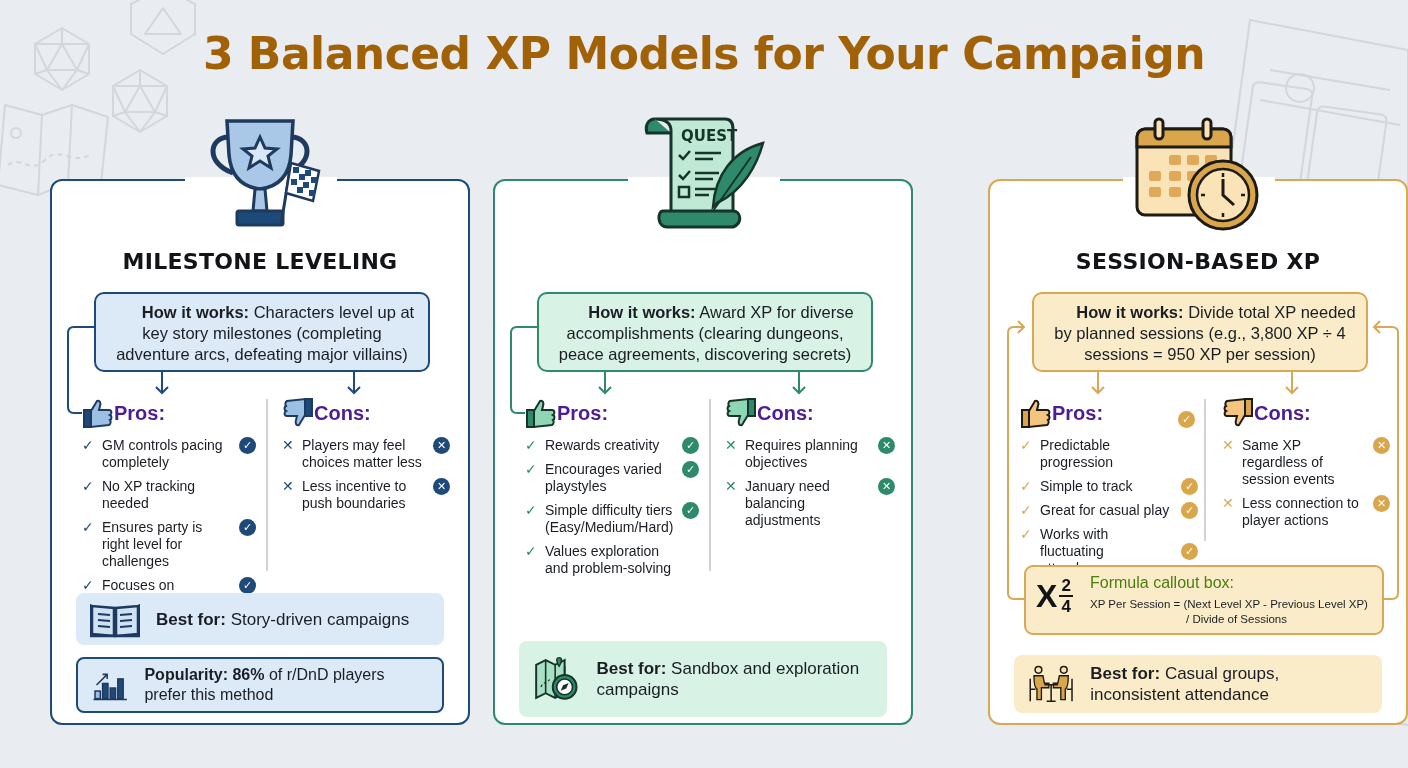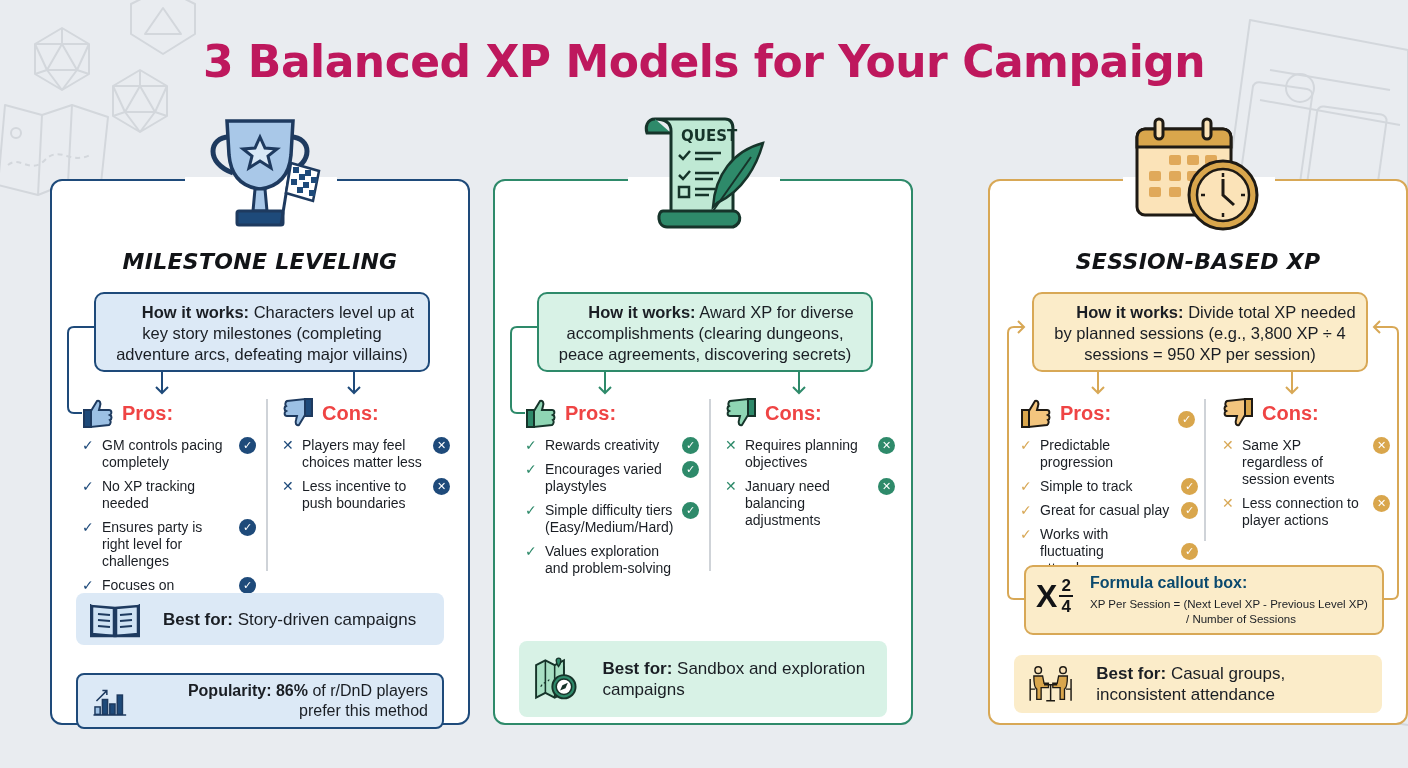--- a/index.html
+++ b/index.html
@@ -5,94 +5,94 @@
   * { box-sizing: border-box; margin: 0; padding: 0; }
   html, body { width: 1408px; height: 768px; overflow: hidden; }
   body {
     background: #e9ecf0;
     font-family: "Liberation Sans", "DejaVu Sans", sans-serif;
     color: #161a1f;
     position: relative;
   }
   .bg-deco { position: absolute; inset: 0; pointer-events: none; }
   .title {
-    position: absolute; left: 0; right: 0; top: 36px;
+    position: absolute; left: 0; right: 0; top: 28px;
     text-align: center;
     font-family: "DejaVu Sans", "Liberation Sans", sans-serif;
     font-weight: bold; font-size: 44px; letter-spacing: -0.5px;
-    color: #be185d;
+    color: #a16207;
   }
   .card {
     position: absolute; top: 179px;
     width: 420px; height: 546px;
     background: #ffffff;
     border: 2.5px solid var(--accent);
     border-radius: 12px;
   }
   .card .notch {
     position: absolute; top: -4px; left: 133px; width: 152px; height: 8px;
     background: #ffffff;
   }
   .card-icon { position: absolute; top: -66px; left: 50%; transform: translateX(-50%); }
   .card-title {
     position: absolute; top: 68px; left: 0; right: 0;
     text-align: center;
     font-family: "DejaVu Sans", "Liberation Sans", sans-serif;
-    font-weight: bold; font-size: 22px; letter-spacing: 0.3px; color: #121417; font-style: italic;
+    font-weight: bold; font-size: 22px; letter-spacing: 0.3px; color: #121417;
   }
   .how {
     position: absolute; top: 111px; left: 42px; width: 336px; height: 80px;
     background: var(--light);
     border: 2px solid var(--accent);
     border-radius: 10px;
     text-align: center;
     font-size: 16.5px; line-height: 21px;
     padding: 8px 10px 0;
     color: #1a1e24;
   }
   .how b { font-weight: bold; padding-left: 32px; }
   .connector { position: absolute; left: 0; top: 0; overflow: visible; pointer-events: none; }
   .col-head {
-    position: absolute; display: flex; align-items: center; gap: 8px;
-    font-weight: bold; font-size: 20px; color: #ef4444;
+    position: absolute; display: flex; align-items: center; 
+    font-weight: bold; font-size: 20px; color: #4c1d95;
   }
   .divider { position: absolute; width: 1.5px; background: #cfd3d8; }
   ul.items { list-style: none; position: absolute; }
   ul.items li {
     position: relative; padding-left: 22px; padding-right: 24px;
     font-size: 14px; line-height: 17px; margin-bottom: 7px; color: #1a1e24;
   }
   ul.items li .mark {
     position: absolute; left: 2px; top: 0; font-size: 14px; color: var(--accent);
   }
   ul.items li .badge {
     position: absolute; right: 0; top: 0;
     width: 17px; height: 17px; border-radius: 50%;
     background: var(--badge);
     color: #fff; font-size: 11px; line-height: 17px; text-align: center; font-weight: bold;
   }
   .panel {
     position: absolute; left: 24px; width: 368px;
     border-radius: 8px; background: var(--light);
-    display: flex; align-items: center; gap: 23px;
+    display: flex; align-items: center; gap: 16px;
     padding: 0 14px;
     font-size: 17px; line-height: 21px; color: #1a1e24;
   }
   .panel.outlined { border: 2px solid var(--accent); }
   .panel b { font-weight: bold; }
   .formula-box {
     position: absolute; left: 34px; top: 384px; width: 360px; height: 70px;
     background: #fbecc9; border: 2px solid #d8a856; border-radius: 9px;
   }
   .formula-frac { position: absolute; left: 10px; top: 10px; display: flex; align-items: center; }
   .formula-frac .x { font-size: 32px; font-weight: bold; color: #121417; }
   .frac { display: flex; flex-direction: column; align-items: center; margin-left: 2px; }
   .frac span { font-size: 17px; font-weight: bold; line-height: 17px; color: #121417; }
   .frac .bar { width: 14px; height: 2px; background: #121417; margin: 1px 0; }
-  .formula-title { position: absolute; left: 64px; top: 7px; font-size: 16px; font-weight: bold; color: #0c4a6e; }
+  .formula-title { position: absolute; left: 64px; top: 7px; font-size: 16px; font-weight: normal; color: #4d7c0f; }
   .formula-text { position: absolute; left: 64px; top: 30px; font-size: 11.5px; line-height: 15px; color: #1a1e24; width: 290px; }
   .formula-text .l2 { display: block; padding-left: 96px; }
 </style>
 </head>
 <body>
 
 <svg class="bg-deco" width="1408" height="768" viewBox="0 0 1408 768">
   <g fill="none" stroke="#d3d7dc" stroke-width="2" stroke-linejoin="round">
     <g transform="translate(62,58)">
       <polygon points="0,-30 27,-14 27,16 0,32 -27,16 -27,-14"></polygon>
@@ -190,21 +190,21 @@
     <li><span class="mark">✕</span><span>Less incentive to push boundaries</span><span class="badge">✕</span></li>
   </ul>
   <div class="panel" style="top:412px; height:52px;">
     <svg width="50" height="38" viewBox="0 0 50 38">
         <path d="M2,6 L2,34 L24,36 L24,8 Z M48,6 L48,34 L26,36 L26,8 Z" fill="#cfe2f4" stroke="#1e3a5f" stroke-width="2.5"></path>
         <path d="M8,14 L20,15 M8,20 L20,21 M8,26 L20,27 M30,15 L42,14 M30,21 L42,20 M30,27 L42,26" stroke="#1e3a5f" stroke-width="2"></path>
         <path d="M0,4 L0,36 L50,36 L50,4" fill="none" stroke="#1e3a5f" stroke-width="2.5"></path>
       </svg>
     <div><b>Best for:</b> <span>Story-driven campaigns</span></div>
   </div>
-  <div class="panel outlined" style="top:492px; height:56px; font-size:16px; line-height:20px;text-align:right;">
+  <div class="panel outlined" style="top:476px; height:56px; font-size:16px; line-height:20px;">
     <svg width="48" height="40" viewBox="0 0 48 40">
         <rect x="4" y="28" width="7" height="10" fill="#9cc0e4" stroke="#1e3a5f" stroke-width="2"></rect>
         <rect x="14" y="18" width="7" height="20" fill="#1e4a7a" stroke="#1e3a5f" stroke-width="2"></rect>
         <rect x="24" y="24" width="7" height="14" fill="#1e4a7a" stroke="#1e3a5f" stroke-width="2"></rect>
         <rect x="34" y="12" width="7" height="26" fill="#1e4a7a" stroke="#1e3a5f" stroke-width="2"></rect>
         <path d="M6,20 L20,6 M14,6 L20,6 L20,12" fill="none" stroke="#1e3a5f" stroke-width="2"></path>
         <line x1="2" y1="39" x2="46" y2="39" stroke="#1e3a5f" stroke-width="2"></line>
       </svg>
     <div><b>Popularity:</b> <b>86%</b> <span>of r/DnD players prefer this method</span></div>
   </div>
@@ -340,21 +340,21 @@
       <span class="x">X</span>
       <span class="frac">
           <span>2</span>
           <span class="bar"></span>
           <span>4</span>
         </span>
     </div>
     <div class="formula-title">Formula callout box:</div>
     <div class="formula-text">
       <span>XP Per Session = (Next Level XP - Previous Level XP)</span>
-      <span class="l2">/ Number of Sessions</span>
+      <span class="l2">/ Divide of Sessions</span>
     </div>
   </div>
   <div class="panel" style="top:474px; height:58px;">
     <svg width="62" height="50" viewBox="0 0 62 50">
         <circle cx="14" cy="6" r="4.5" fill="#fbe3b8" stroke="#1e1a14" stroke-width="2"></circle>
         <circle cx="48" cy="6" r="4.5" fill="#fbe3b8" stroke="#1e1a14" stroke-width="2"></circle>
         <path d="M8,14 L20,14 L22,24 L28,24 L28,30 L18,30 L18,46 L12,46 L12,32 C8,30 8,20 8,14 Z" fill="#d9a64c" stroke="#1e1a14" stroke-width="1.8"></path>
         <path d="M54,14 L42,14 L40,24 L34,24 L34,30 L44,30 L44,46 L50,46 L50,32 C54,30 54,20 54,14 Z" fill="#d9a64c" stroke="#1e1a14" stroke-width="1.8"></path>
         <path d="M22,26 L40,26 M31,26 L31,48 M25,48 L37,48" stroke="#1e1a14" stroke-width="2"></path>
         <path d="M3,18 L3,48 M3,32 L10,32 M59,18 L59,48 M59,32 L52,32" stroke="#1e1a14" stroke-width="2"></path>

